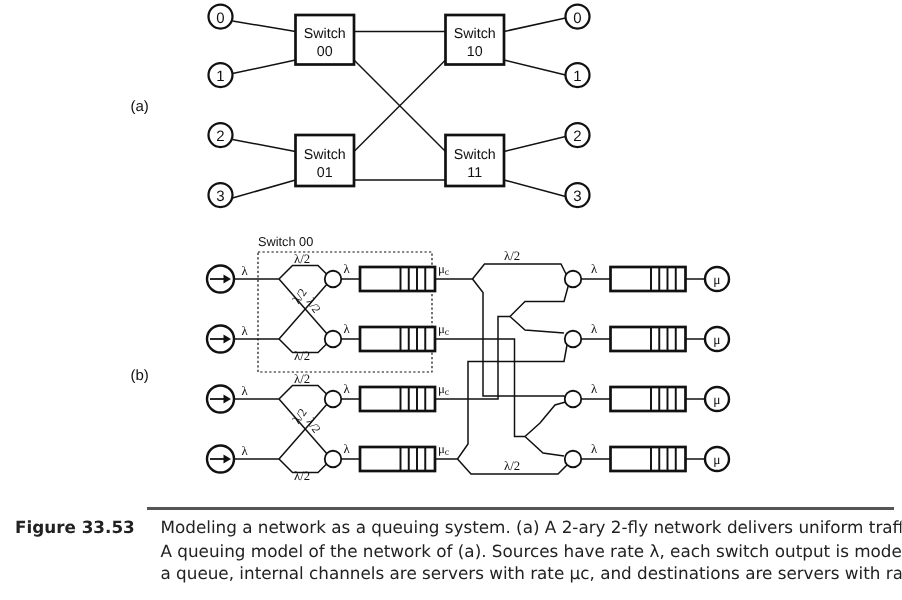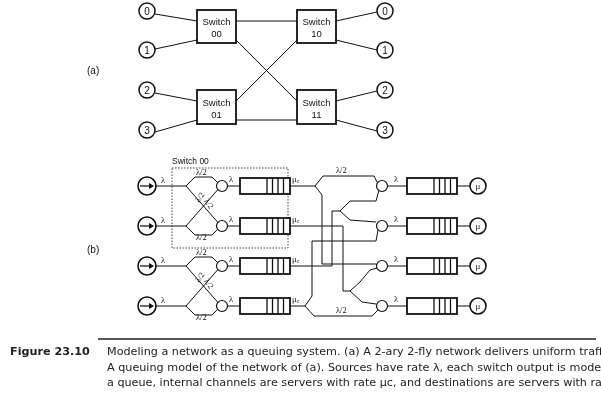--- a/index.html
+++ b/index.html
@@ -256,19 +256,19 @@
         </g>
         <line x1="457" y1="306" x2="470" y2="306"></line>
         <circle cx="478" cy="306" r="8" stroke-width="1.6" fill="#fff"></circle>
         <text x="478" y="309" font-size="9" stroke="none" class="serif" text-anchor="middle">μ</text>
       </g>
   </g>
 </svg>
 
 <div class="caption-rule"></div>
 <div class="caption">
-  <span class="cap-label">Figure 23.10</span>
+  <span class="cap-label">Figure 33.53</span>
   <div class="cap-text">
     <span class="cap-line">Modeling a network as a queuing system. (a) A 2-ary 2-fly network delivers uniform traffic. (b)</span>
     <span class="cap-line">A queuing model of the network of (a). Sources have rate λ, each switch output is modeled as</span>
     <span class="cap-line">a queue, internal channels are servers with rate μc, and destinations are servers with rate μ.</span>
   </div>
 </div>
 
 </body></html>

